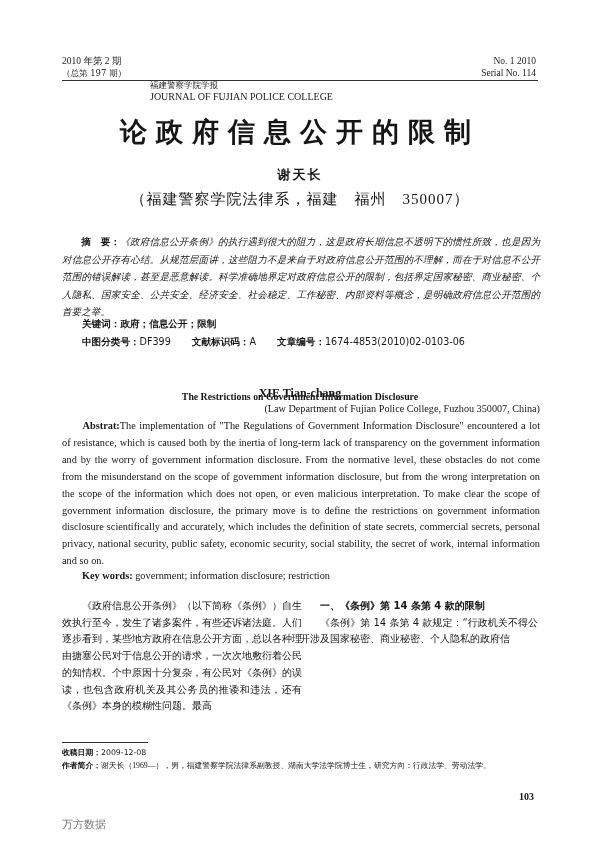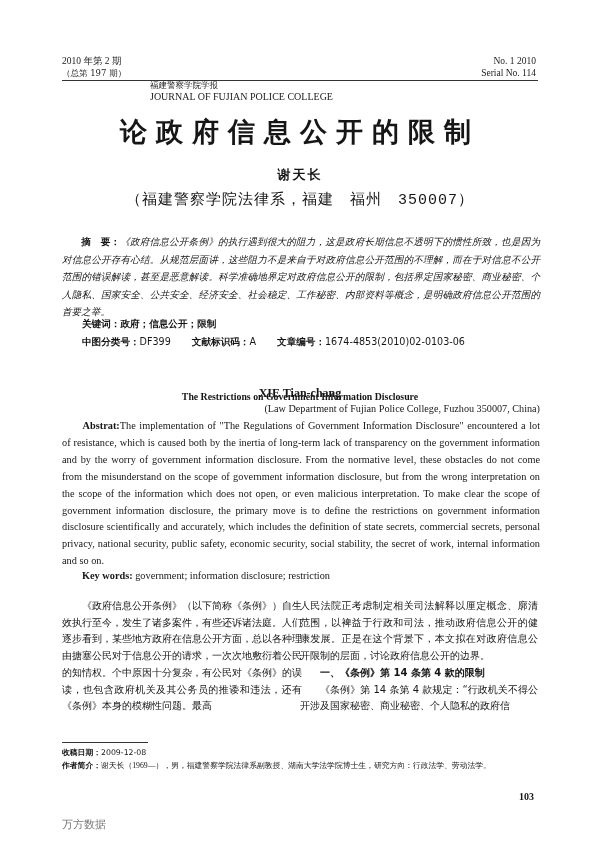--- a/index.html
+++ b/index.html
@@ -11,21 +11,21 @@
   .hdr { font-size: 8.5px; line-height: 12px; color: #222; }
   .hdr-left { left: 62px; top: 55px; }
   .hdr-center { left: 150px; width: 300px; top: 55px; text-align: left; margin-top: 24px; }
   .hdr-right { right: 64px; top: 55px; text-align: right; }
   .hdr-center .en { font-family: "Liberation Serif", serif; font-size: 10px; }
   .hdr-right, .hdr-left .l1 { font-family: "Liberation Serif", serif; font-size: 9.5px; }
   .rule { left: 62px; width: 476px; top: 80px; height: 0; border-top: 1.5px solid #333; }
 
   .title { left: 60px; width: 480px; top: 114px; text-align: center; font-size: 27px; font-weight: bold; letter-spacing: 9px; font-family: "DejaVu Sans", sans-serif; }
   .author { left: 60px; width: 480px; top: 166px; text-align: center; font-size: 13px; font-weight: bold; letter-spacing: 2px; font-family: "DejaVu Sans", sans-serif; }
-  .affil { left: 60px; width: 480px; top: 190px; text-align: center; font-size: 15px; letter-spacing: 1px; font-family: Liberation Mono, monospace; }
+  .affil { left: 60px; width: 480px; top: 190px; text-align: center; font-size: 15px; letter-spacing: 1px; font-family: Liberation Serif, serif; }
 
   .cn-abs { left: 62px; width: 478px; top: 233px; font-size: 9.6px; line-height: 17.6px; text-align: justify; font-family: "DejaVu Sans", sans-serif; font-style: italic; }
   .cn-abs .lbl { font-weight: bold; font-style: normal; }
   .indent { text-indent: 2em; }
   .kw-cn { left: 82px; top: 318px; font-size: 9.6px; font-family: "DejaVu Sans", sans-serif; font-weight: bold; }
   .cls { left: 82px; top: 336px; font-size: 9.6px; font-family: "DejaVu Sans", sans-serif; }
   .cls span.lbl { font-weight: bold; }
   .cls .gap { display: inline-block; width: 18px; }
 
   .en-title { left: 60px; width: 480px; top: 368px; text-align: center; font-size: 9.8px; font-weight: bold; font-family: "Liberation Serif", serif; margin-top: 23px; }
@@ -82,21 +82,20 @@
 <div class="abs en-title">The Restrictions on Government Information Disclosure</div>
 <div class="abs en-author">XIE Tian-chang</div>
 <div class="abs en-affil">(Law Department of Fujian Police College, Fuzhou 350007, China)</div>
 <div class="abs en-abs indent"><span class="lbl">Abstrat:</span><span>The implementation of "The Regulations of Government Information Disclosure" encountered a lot of resistance, which is caused both by the inertia of long-term lack of transparency on the government information and by the worry of government information disclosure. From the normative level, these obstacles do not come from the misunderstand on the scope of government information disclosure, but from the wrong interpretation on the scope of the information which does not open, or even malicious interpretation. To make clear the scope of government information disclosure, the primary move is to define the restrictions on government information disclosure scientifically and accurately, which includes the definition of state secrets, commercial secrets, personal privacy, national security, public safety, economic security, social stability, the secret of work, internal information and so on.</span></div>
 <div class="abs en-kw"><span class="lbl">Key words:</span> <span>government; information disclosure; restriction</span></div>
 
 <div class="abs col col-left">
   <p class="indent">《政府信息公开条例》（以下简称《条例》）自生效执行至今，发生了诸多案件，有些还诉诸法庭。人们逐步看到，某些地方政府在信息公开方面，总以各种理由搪塞公民对于信息公开的请求，一次次地敷衍着公民的知情权。个中原因十分复杂，有公民对《条例》的误读，也包含政府机关及其公务员的推诿和违法，还有《条例》本身的模糊性问题。最高</p>
 </div>
 <div class="abs col col-right">
-  <p>人民法院正考虑制定相关司法解释以厘定概念、廓清范围，以裨益于行政和司法，推动政府信息公开的健康发展。正是在这个背景下，本文拟在对政府信息公开限制的层面，讨论政府信息公开的边界。</p>
   <p class="sec-head">一、《条例》第 14 条第 4 款的限制</p>
   <p class="indent">《条例》第 14 条第 4 款规定：“行政机关不得公开涉及国家秘密、商业秘密、个人隐私的政府信</p>
 </div>
 
 <div class="abs fn-rule"></div>
 <div class="abs fn fn1"><span class="lbl">收稿日期：</span><span>2009-12-08</span></div>
 <div class="abs fn fn2"><span class="lbl">作者简介：</span><span>谢天长（1969—），男，福建警察学院法律系副教授、湖南大学法学院博士生，研究方向：行政法学、劳动法学。</span></div>
 
 <div class="abs pageno">103</div>
 <div class="abs watermark">万方数据</div>

